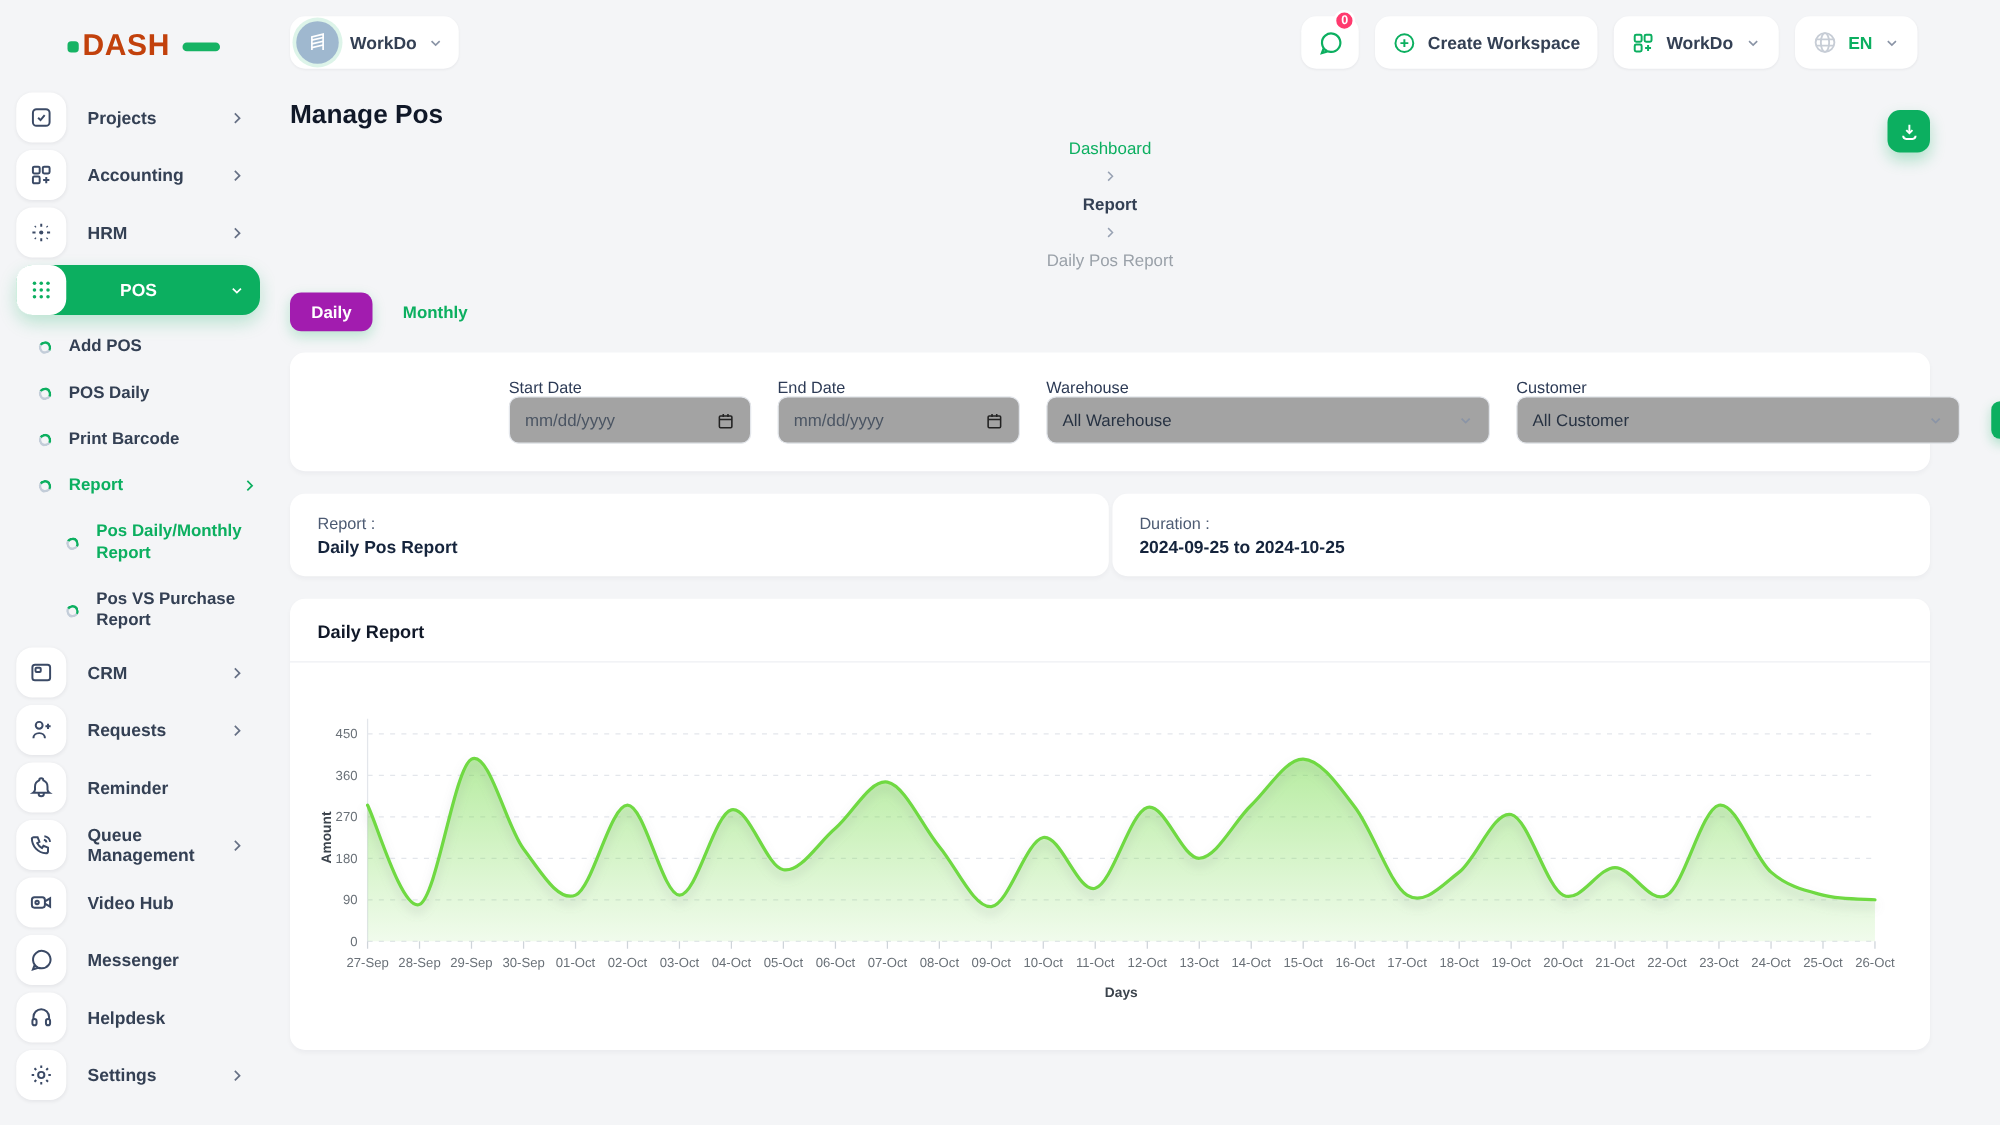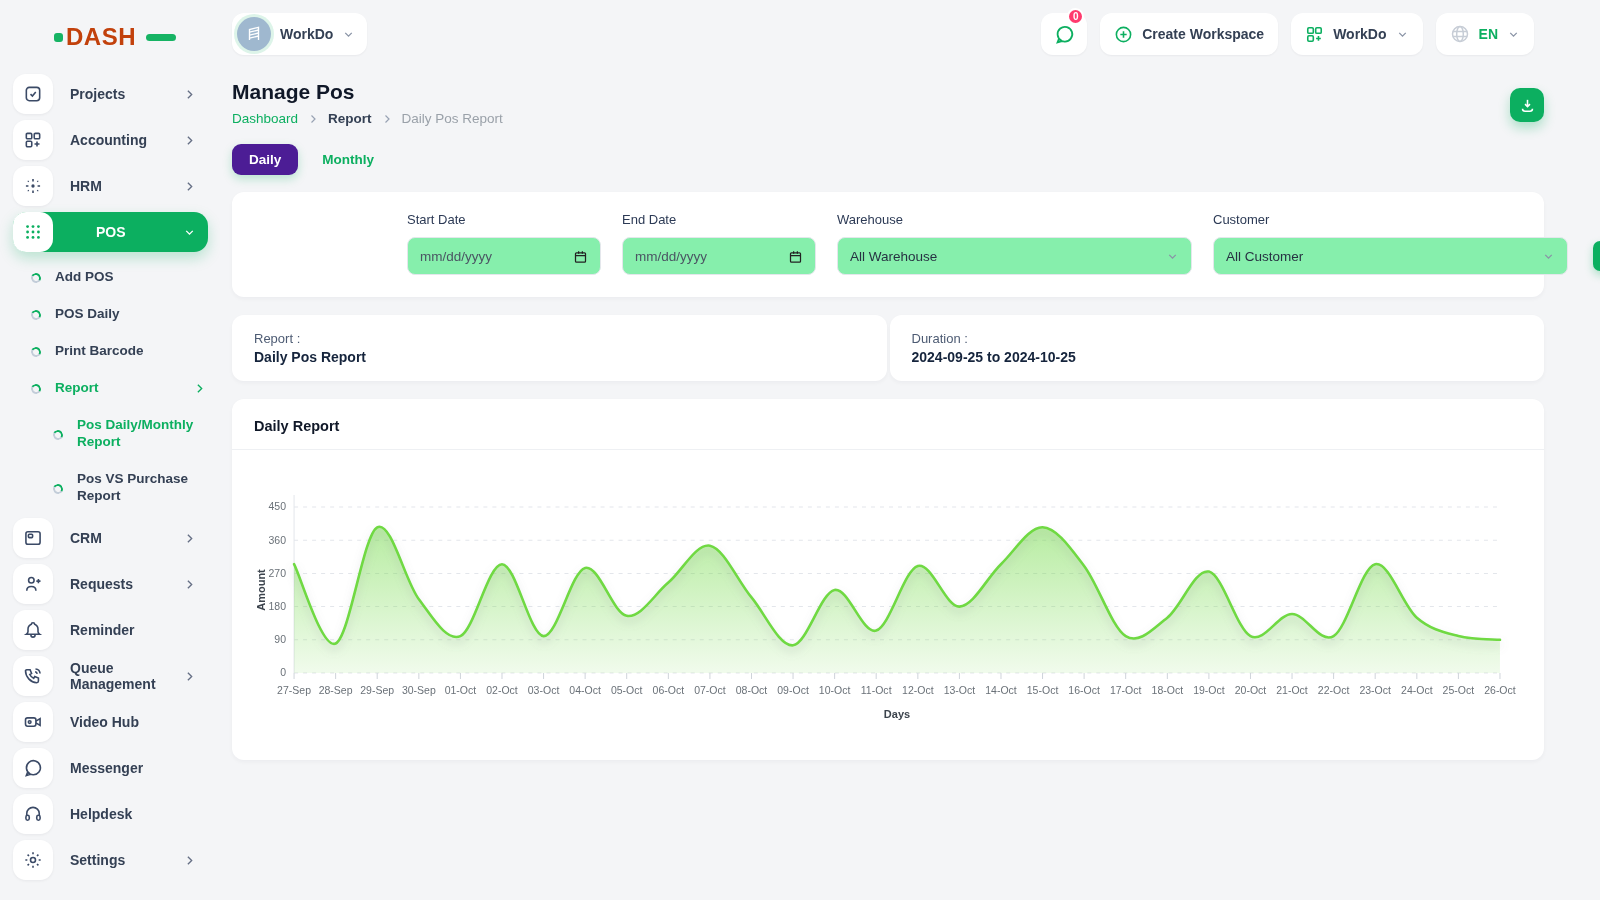--- a/index.html
+++ b/index.html
@@ -45,41 +45,41 @@
   .badge{position:absolute;top:-5px;right:3px;min-width:17px;height:17px;border-radius:9px;background:#ff3a6e;
     color:#fff;font-size:10px;font-weight:700;display:flex;align-items:center;justify-content:center;
     border:2px solid #fff;padding:0 3px;}
   .chev{display:flex;color:#8a94a6;}
   .green-ic{color:#0caf60;display:flex;}
   .globe-ic{color:#c7cdd6;display:flex;}
   .en-label{color:#0caf60;}
 
   .content{position:relative;padding:6px 56px 0 12px;}
   .page-title{font-size:21px;font-weight:700;color:#101828;margin:16px 0 7px;}
-  .breadcrumb{display:flex;align-items:center;gap:9px;font-size:13.5px;}
+  .breadcrumb{display:flex;align-items:center;gap:9px;font-size:13.5px;flex-direction:column;}
   .bc-link{color:#0caf60;cursor:pointer;}
   .bc-sep{display:flex;color:#98a2b3;}
   .bc-current{color:#344054;font-weight:600;cursor:pointer;}
   .bc-muted{color:#9aa1a9;}
   .download-btn{position:absolute;right:56px;top:30px;width:34px;height:34px;border-radius:10px;background:#0caf60;
     color:#fff;border:none;display:flex;align-items:center;justify-content:center;cursor:pointer;
     box-shadow:0 6px 12px rgba(12,175,96,.3);}
   .tabs{margin-top:18px;display:flex;align-items:center;}
-  .tab-active{background:#4c1d95;color:#fff;border-radius:9px;padding:8px 17px;font-size:13.5px;font-weight:600;
+  .tab-active{background:#a21caf;color:#fff;border-radius:9px;padding:8px 17px;font-size:13.5px;font-weight:600;
     border:none;cursor:pointer;box-shadow:0 4px 10px rgba(12,175,96,.25);}
   .tab-link{color:#0caf60;font-size:13.5px;font-weight:600;margin-left:24px;background:none;border:none;cursor:pointer;}
 
   .card{background:#fff;border-radius:12px;box-shadow:0 2px 4px rgba(16,24,40,.04);}
   .filter-card{margin-top:17px;padding:20px 24px 22px;}
   .filter-row{display:flex;gap:21px;}
   .filter-spacer{width:130px;flex:none;}
   .field{display:flex;flex-direction:column;}
-  .field label{font-size:13px;color:#2c3a55;margin-bottom:10px;font-weight:500;}
+  .field label{font-size:13px;color:#2c3a55;font-weight:500;}
   .input{height:38px;border:1px solid #e4e7ec;border-radius:8px;display:flex;align-items:center;
-    padding:0 12px;font-size:13.5px;color:#273242;background:#86efac;cursor:pointer;}
+    padding:0 12px;font-size:13.5px;color:#273242;background:#a3a3a3;cursor:pointer;}
   .date-input{width:194px;justify-content:space-between;}
   .date-input input{border:none;outline:none;width:110px;font-size:13.5px;color:#3c4657;
     font-family:"Liberation Sans","DejaVu Sans",sans-serif;background:transparent;}
   .date-input input::placeholder{color:#4b5563;opacity:1;}
   .cal-ic{display:flex;color:#222;}
   .select{width:355px;justify-content:space-between;}
   .filter-actions{display:flex;gap:7px;align-items:flex-end;margin-left:4px;padding-bottom:4px;}
   .btn-sq{width:30px;height:30px;border-radius:7px;border:none;display:flex;align-items:center;
     justify-content:center;color:#fff;cursor:pointer;}
   .btn-green{background:#0caf60;box-shadow:0 4px 9px rgba(12,175,96,.3);}

